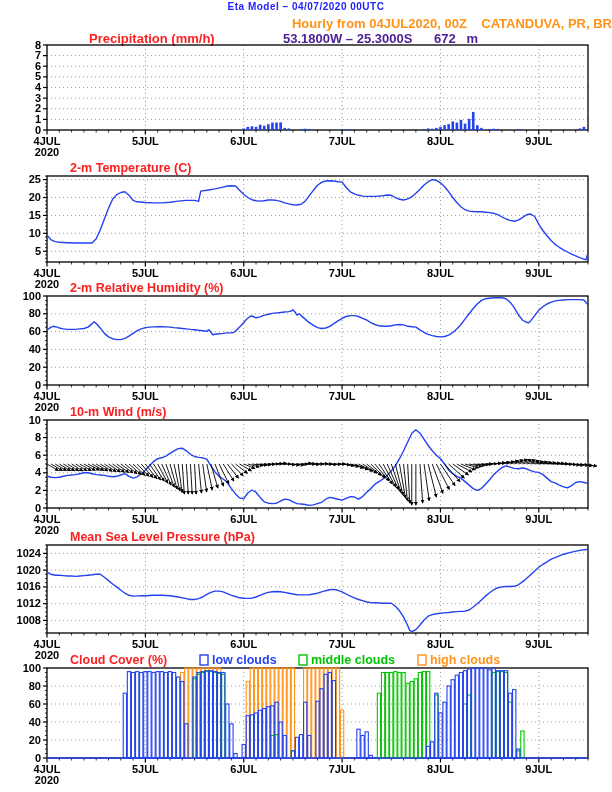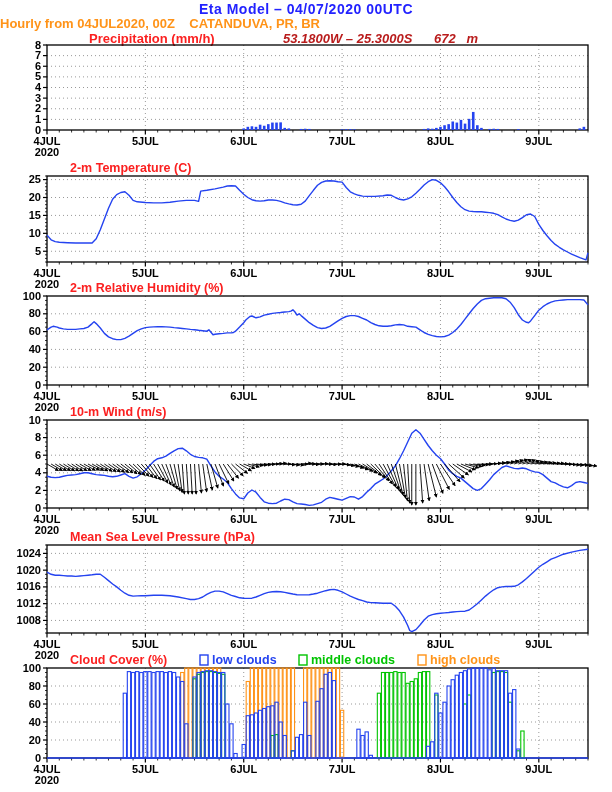--- a/index.html
+++ b/index.html
@@ -1,33 +1,33 @@
 <!DOCTYPE html>
 <html><head>
 <meta charset="utf-8">
 <style>
   html,body{margin:0;padding:0;background:#fff;}
   body{width:612px;height:792px;position:relative;font-family:"Liberation Sans",sans-serif;overflow:hidden;}
   .hdr{position:absolute;left:0;width:612px;font-weight:bold;white-space:pre;}
-  #hline1{top:1px;text-align:center;font-size:14px;letter-spacing:.5px;}
-  #hline2{top:16px;text-align:left;font-size:13px;}
+  #hline1{top:1px;text-align:center;font-size:10px;letter-spacing:.5px;}
+  #hline2{top:16px;text-align:right;font-size:13px;}
   #hline3a{top:31px;left:70px;width:auto;font-size:13px;padding-left:19px;}
   #hline3b{top:31px;left:283px;width:auto;font-size:13px;}
   svg text{font-family:"Liberation Sans",sans-serif;}
   .ylab,.xlab{font-size:11px;font-weight:bold;fill:#000;}
   .ptitle{font-size:12.5px;font-weight:bold;}
   .leglab{font-size:12.5px;font-weight:bold;}
 </style>
 </head>
 <body>
 
 <div id="hline1" class="hdr" style="color: rgb(34, 34, 255);">Eta Model – 04/07/2020 00UTC</div>
 <div id="hline2" class="hdr" style="color: rgb(255, 147, 24);">Hourly from 04JUL2020, 00Z    CATANDUVA, PR, BR</div>
 <div id="hline3a" class="hdr" style="color: rgb(251, 32, 32);">Precipitation (mm/h)</div>
-<div id="hline3b" class="hdr" style="color: #b91c1c; font-style: italic;">53.1800W – 25.3000S      672   m</div>
+<div id="hline3b" class="hdr" style="color: #4c1d95;">53.1800W – 25.3000S      672   m</div>
 
 <svg id="chart" width="612" height="792" viewBox="0 0 612 792" style="position:absolute;left:0;top:0;">
     <defs>
       <marker id="ah" viewBox="0 0 10 10" refX="8" refY="5" markerWidth="4.5" markerHeight="4.5" orient="auto">
         <path d="M0,0 L10,5 L0,10 z" fill="#000"></path>
       </marker>
     </defs>
     <g>
       <line x1="43" y1="130" x2="47" y2="130" stroke="#000" stroke-width="1.2"></line>
       <text x="41" y="133.5" class="ylab" text-anchor="end">0</text>

